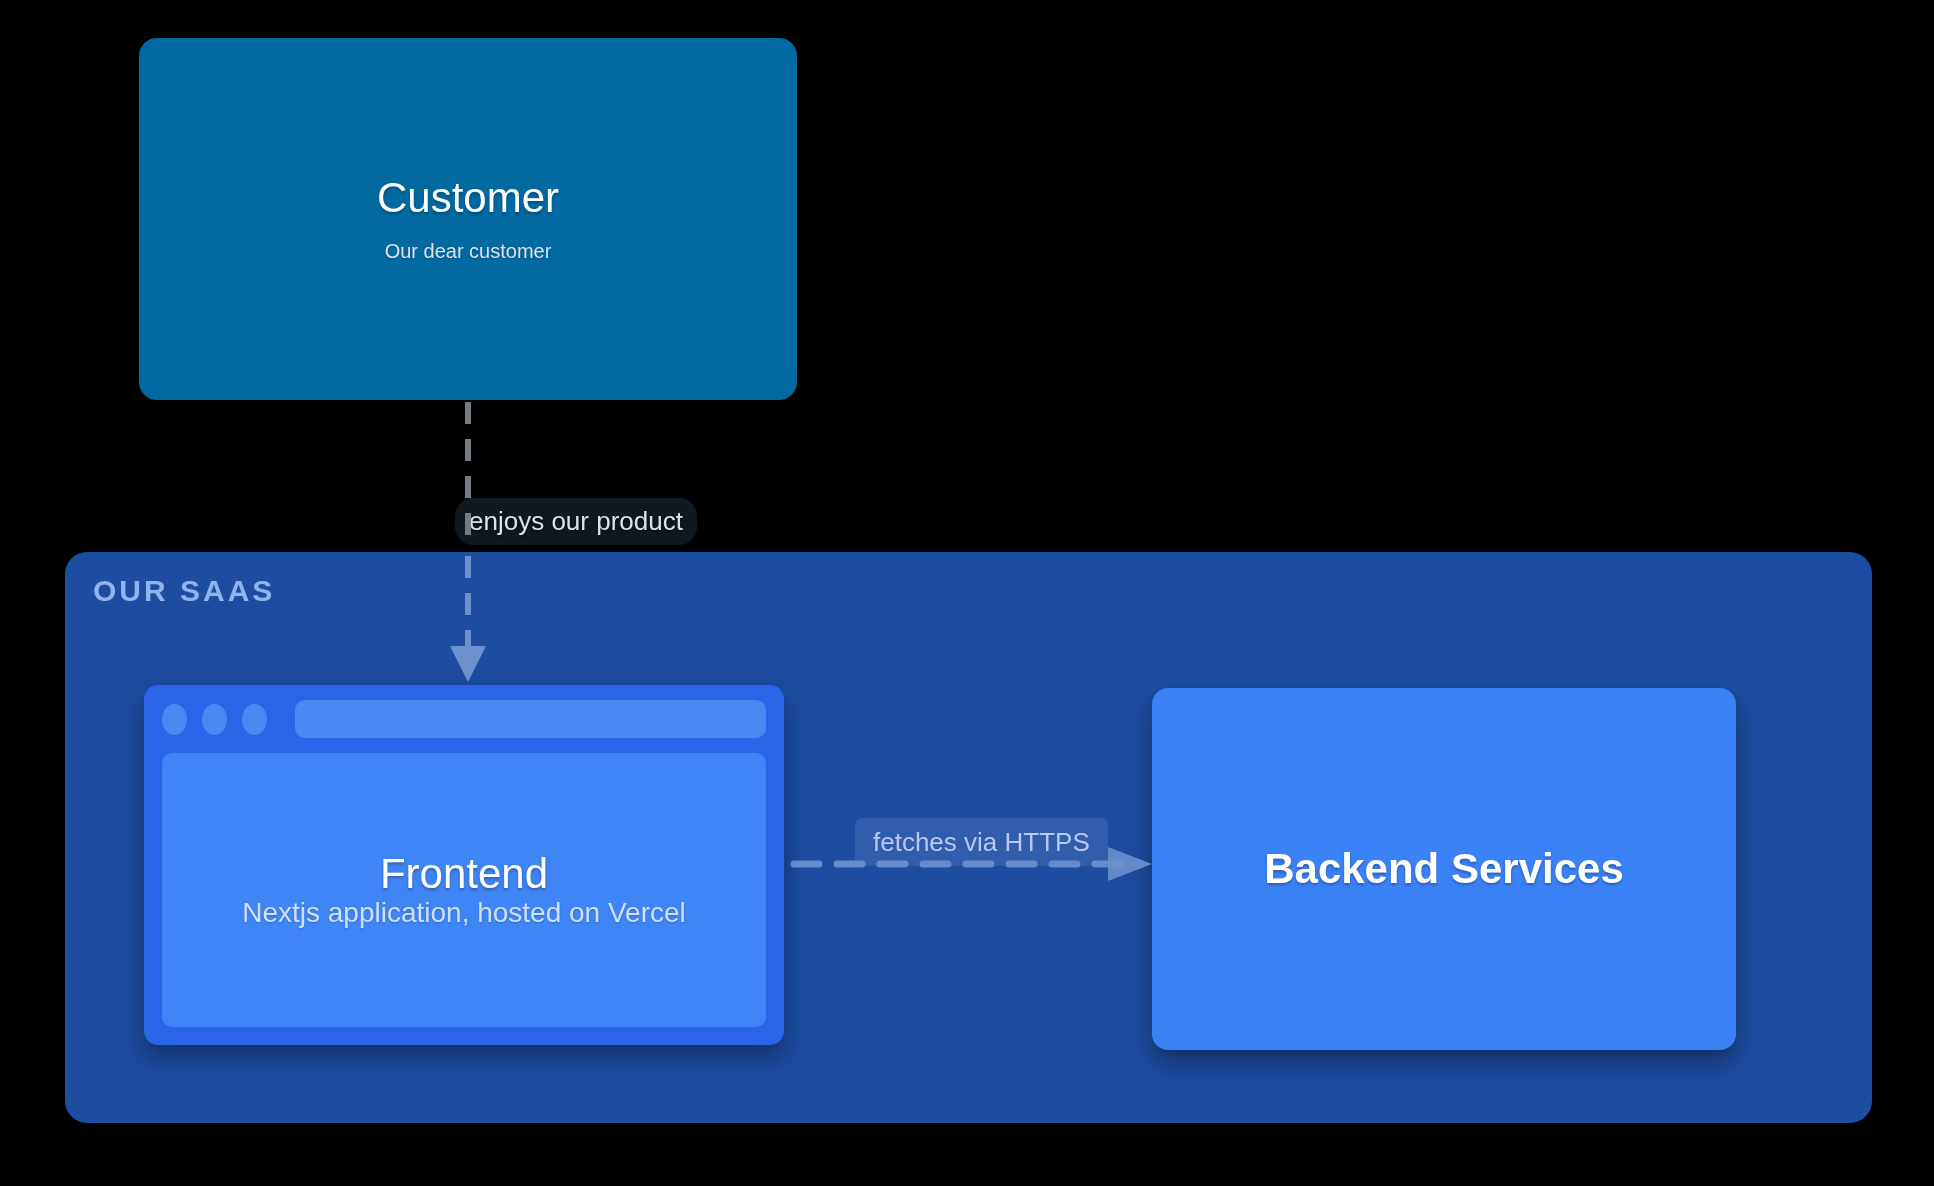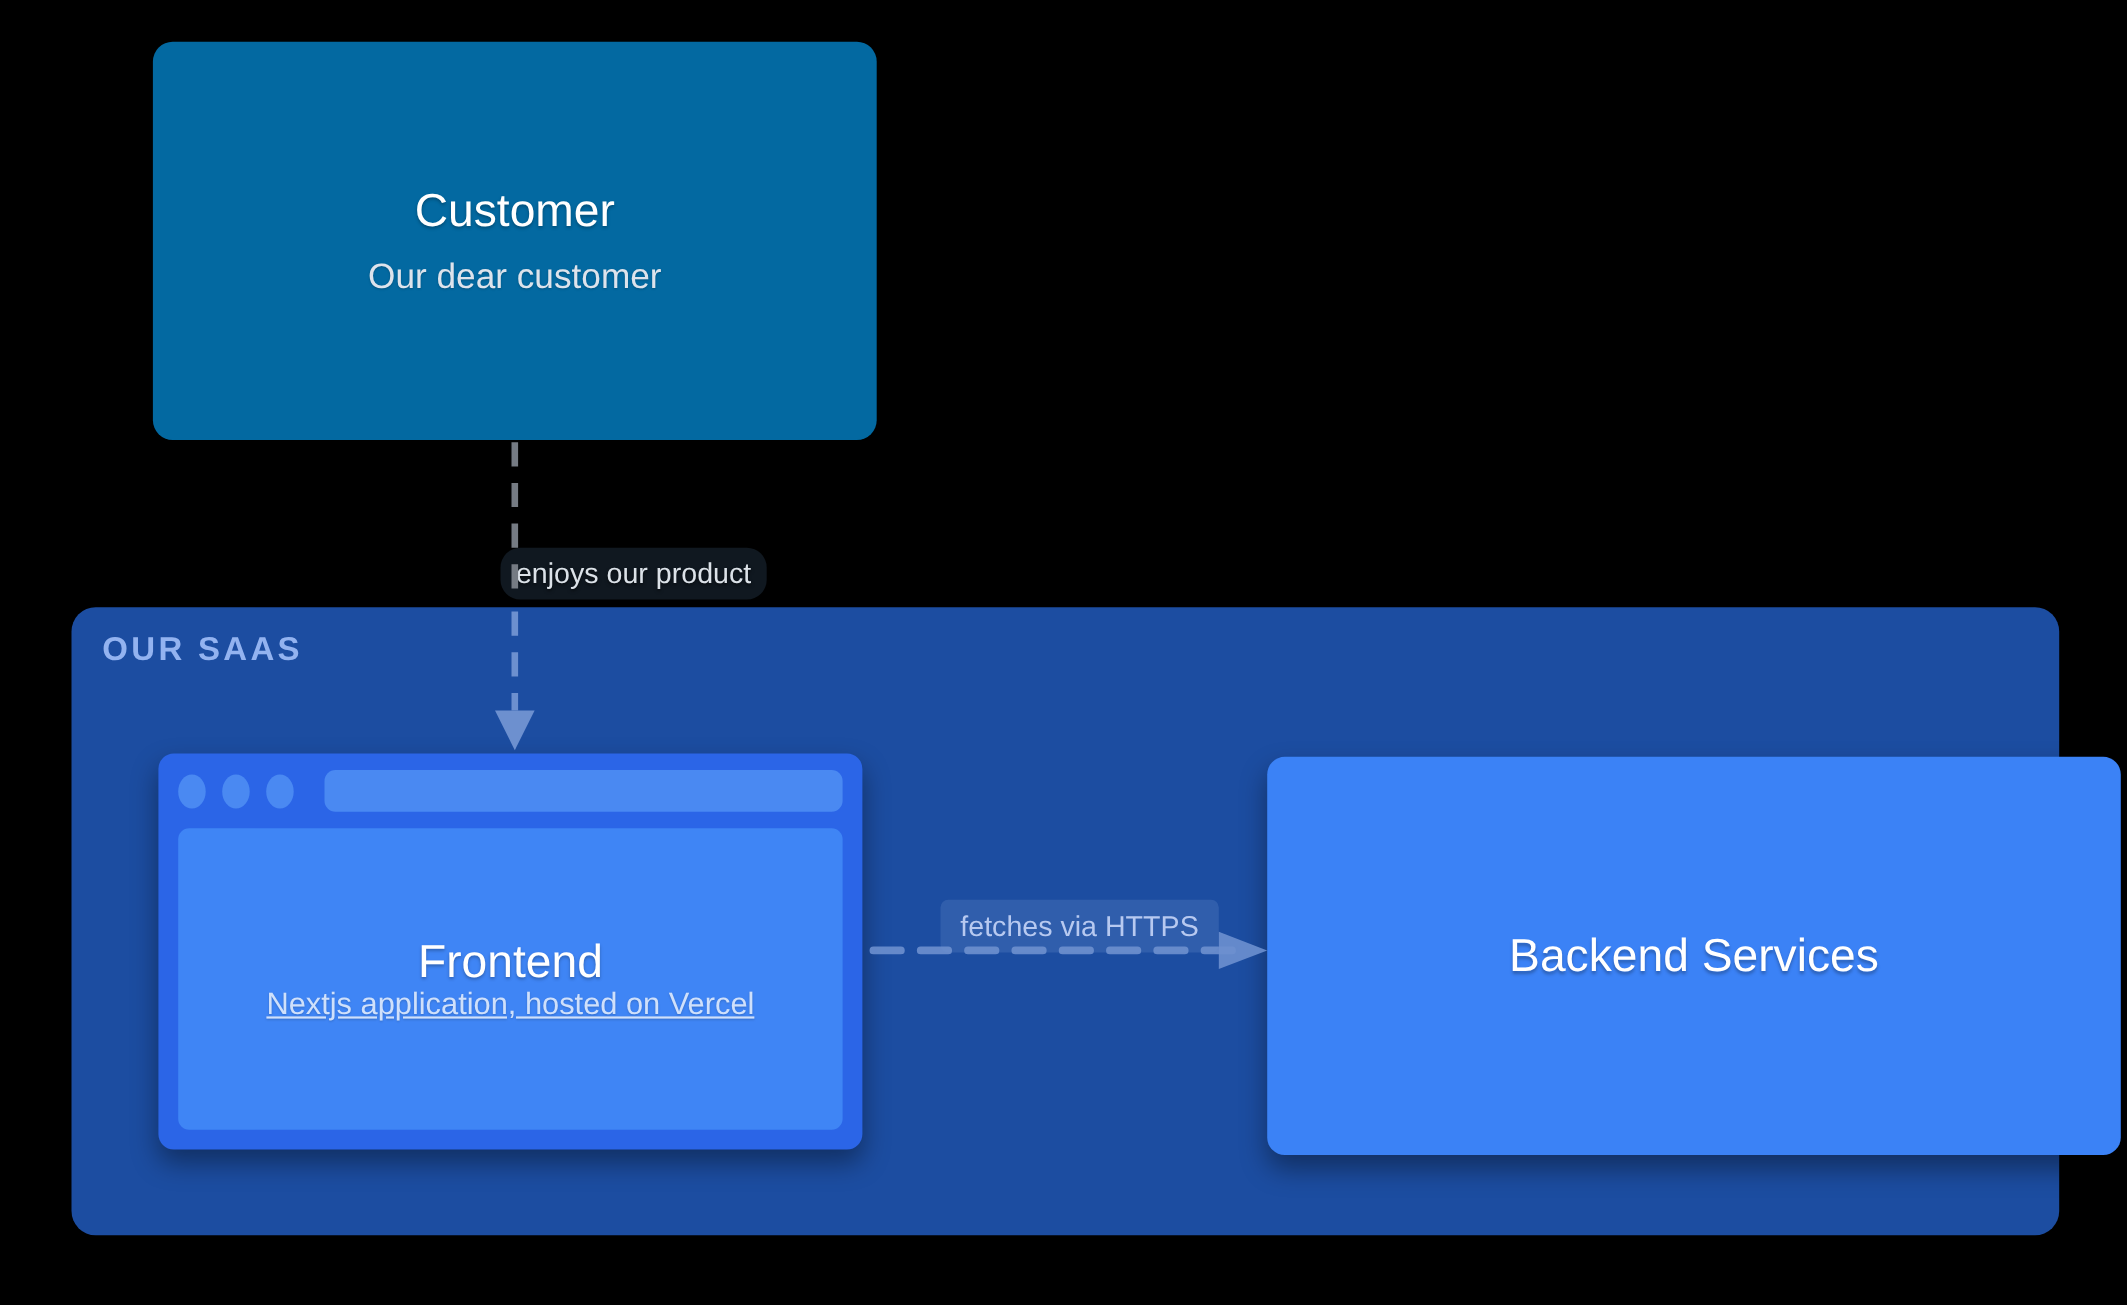--- a/index.html
+++ b/index.html
@@ -27,21 +27,21 @@
     align-items: center; justify-content: center;
     gap: 18px;
   }
   .node-title {
     font-size: 42px;
     color: #ffffff;
     text-shadow: 0 2px 3px rgba(0,0,0,0.28);
     line-height: 1.1;
   }
   .customer-box .node-subtitle {
-    font-size: 32px;
+    font-size: 20px;
     color: #dde3ec;
     text-shadow: 0 1px 2px rgba(0,0,0,0.22);
   }
 
   
   .saas-container {
     left: 65px; top: 552px;
     width: 1807px; height: 571px;
     background: #1c4da1;
     border-radius: 22px;
@@ -93,33 +93,33 @@
     top: 68px; bottom: 18px;
     background: #3f85f5;
     border-radius: 10px;
     display: flex; flex-direction: column;
     align-items: center; justify-content: center;
   }
   .browser-content .node-subtitle {
     font-size: 28px;
     color: #cfe0fb;
     text-shadow: 0 1px 2px rgba(0,0,0,0.18);
-    text-decoration: underline;
   }
 
   
   .backend-box {
     left: 1152px; top: 688px;
-    width: 776px; height: 362px;
+    width: 584px; height: 362px;
     background: #3b82f6;
     border-radius: 16px;
     box-shadow: 0 12px 24px rgba(0,0,0,0.38);
     display: flex; flex-direction: row;
     align-items: center; justify-content: center;
     gap: 14px;
+    font-weight: bold;
   }
   .backend-box .node-subtitle {
     font-size: 28px;
     line-height: 36px;
     color: #c6daf8;
     text-align: center;
     max-width: 370px;
     text-shadow: 0 1px 2px rgba(0,0,0,0.18);
   }
 

